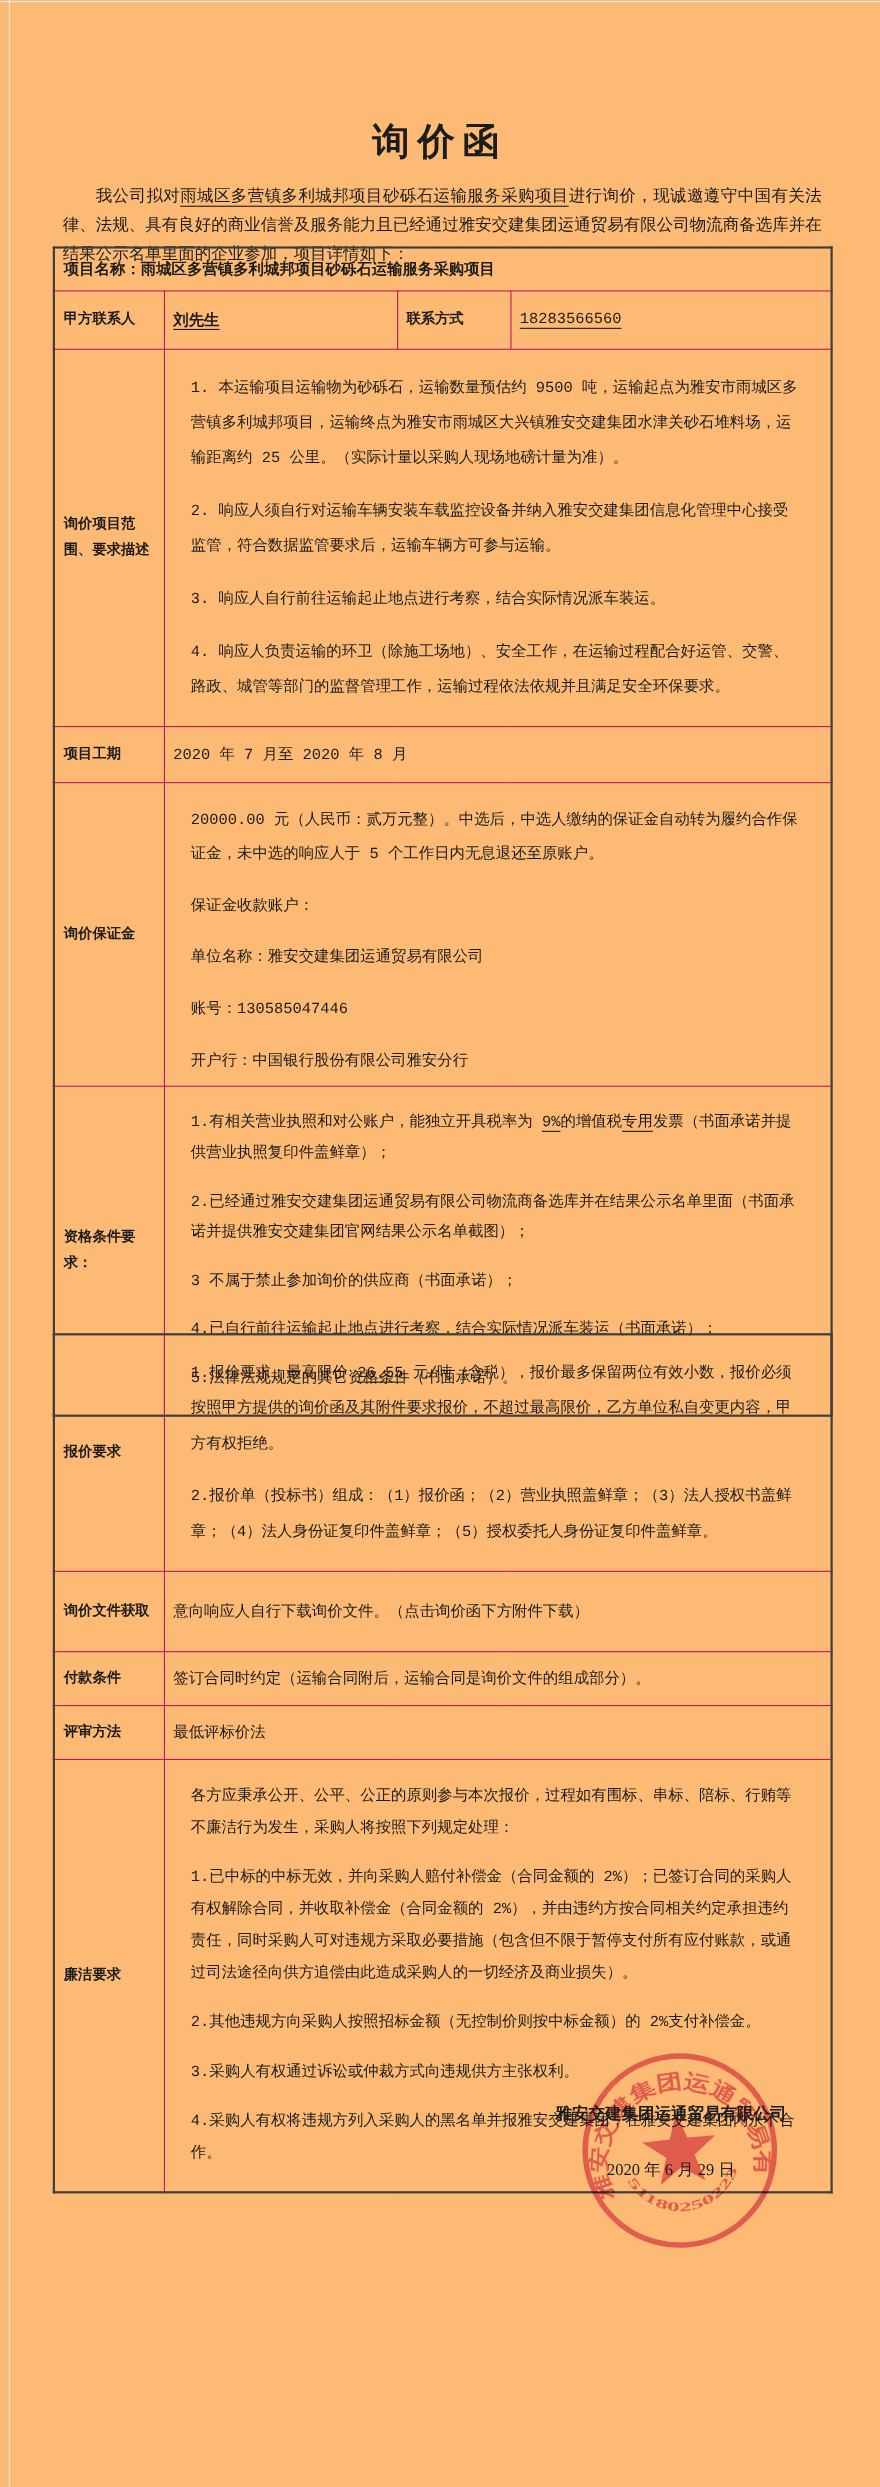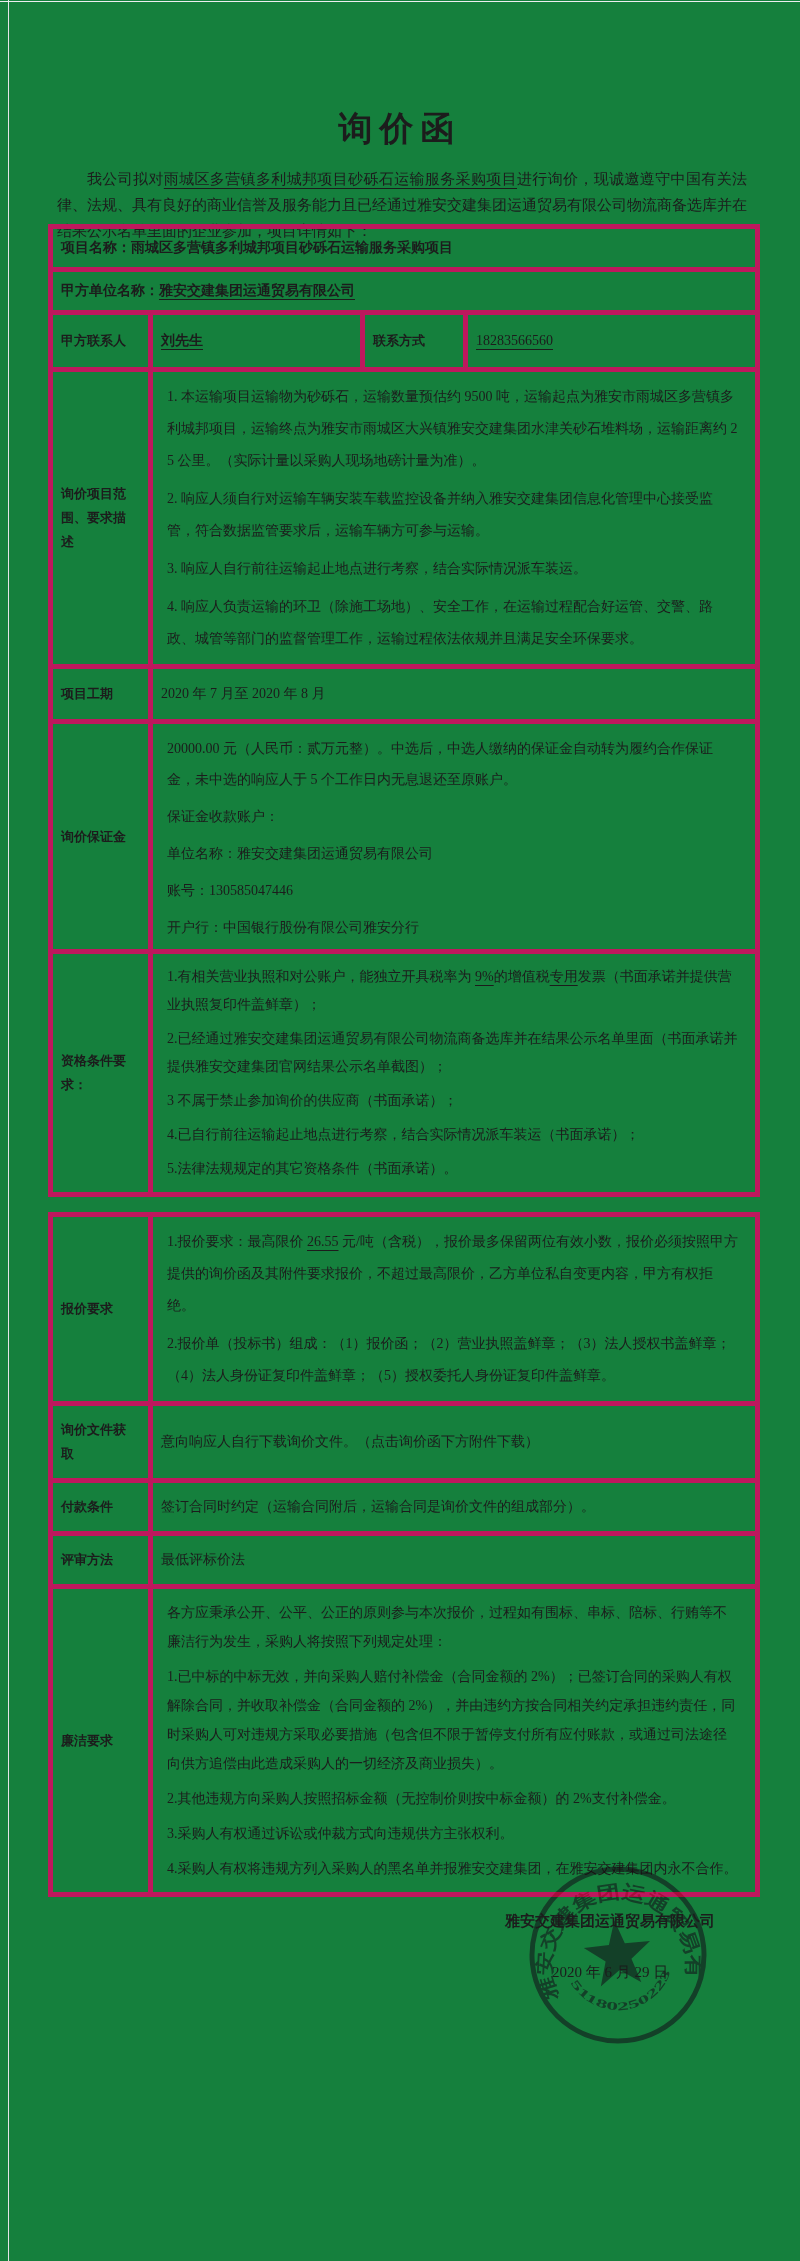--- a/index.html
+++ b/index.html
@@ -1,41 +1,41 @@
 <!DOCTYPE html>
 <html><head>
 <meta charset="utf-8">
 <style>
   html,body{margin:0;padding:0;background:#fff;}
   .page{
-    position:relative;width:800px;height:2261px;background:#15803d;
+    position:relative;width:800px;height:2261px;background:#fdba74;
     font-family:"Liberation Serif","DejaVu Serif",serif;color:#1c1c1c;overflow:hidden;
   }
   .edge-v{position:absolute;left:8px;top:0;width:1px;height:100%;background:#e4e4e8;}
   .edge-h{position:absolute;left:0;top:1px;width:100%;height:1px;background:#ededf0;}
 
   .doc-title{position:absolute;top:106px;left:0;width:100%;text-align:center;
     font-size:34px;font-weight:700;letter-spacing:7px;}
 
   .intro{position:absolute;top:151px;left:57px;width:690px;font-size:15px;
     line-height:26px;text-indent:2em;text-align:justify;font-weight:500;}
 
   table.doc{border-collapse:collapse;table-layout:fixed;width:707px;
     font-size:14px;}
   table.doc{border:2px solid #3e3e3e;}
-  table.doc td{border:5px solid #be185d;padding:3px 10px 3px 8px;vertical-align:middle;
-    word-break:break-all;}
+  table.doc td{border:1px solid #be185d;padding:3px 10px 3px 8px;vertical-align:middle;
+    word-break:break-all;font-family:Liberation Mono, monospace;}
   .t1{position:absolute;top:224px;left:48px;}
   .t2{position:absolute;top:1212px;left:48px;}
   col.c1{width:100px;}col.c2{width:212px;}col.c3{width:103px;}col.c4{width:292px;}
 
   .lab{font-size:13px;font-weight:600;line-height:24px;margin-left:42px;}
   .bold{font-weight:600;}
   .u{text-decoration:underline;text-underline-offset:4px;}
-  td p{margin:6px;}
+  td p{margin:16px;}
   .cell-scope p{line-height:32px;}
   .cell-deposit p{line-height:31px;margin-bottom:3px;}
   .cell-qual p{line-height:28px;}
   .cell-quote p{line-height:32px;}
   .cell-submit p{line-height:40px;}
   .cell-integrity p{line-height:29px;}
 
   .sign-block{position:absolute;top:1912px;left:470px;width:280px;text-align:center;
     font-size:15px;font-weight:600;}
   .sign-date{margin-top:32px;font-weight:400;}
@@ -57,23 +57,20 @@
   <table class="doc t1">
     <colgroup>
         <col class="c1">
         <col class="c2">
         <col class="c3">
         <col class="c4">
       </colgroup>
     <tbody>
         <tr>
       <td colspan="4" height="32" class="bold"><span>项目名称：</span><span>雨城区多营镇多利城邦项目砂砾石运输服务采购项目</span></td>
-    </tr>
-    <tr>
-      <td colspan="4" height="32" class="bold"><span>甲方单位名称：</span><span class="u">雅安交建集团运通贸易有限公司</span></td>
     </tr>
     <tr>
       <td height="46" class="lab">甲方联系人</td>
       <td class="bold u">刘先生</td>
       <td class="lab">联系方式</td>
       <td class="u">18283566560</td>
     </tr>
     <tr>
       <td class="lab">询价项目范围、要求描述</td>
       <td colspan="3" class="cell-scope">

